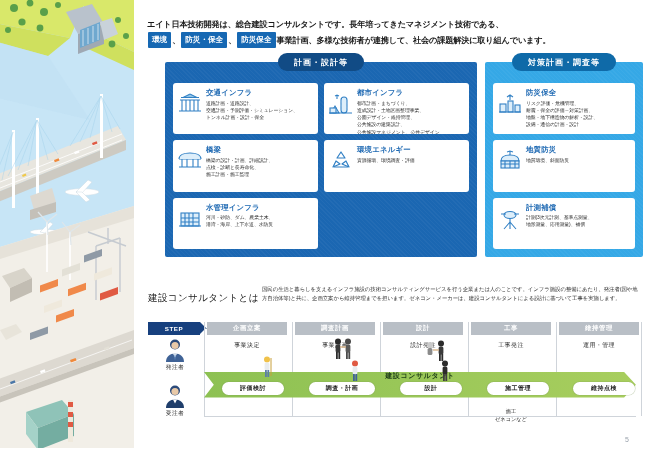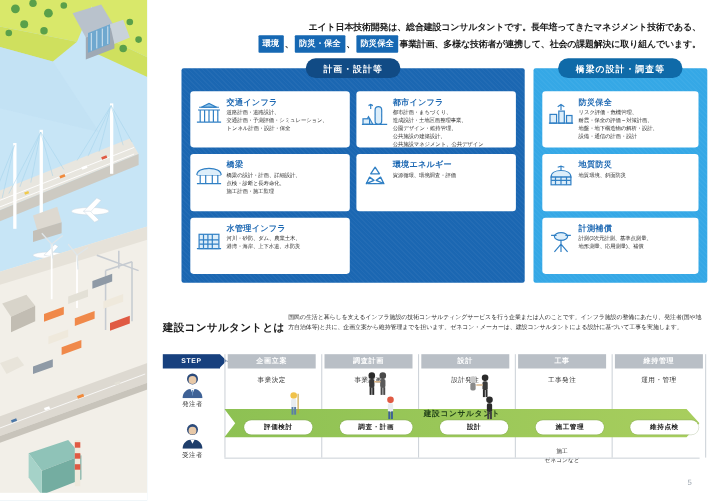--- a/index.html
+++ b/index.html
@@ -19,21 +19,21 @@
   }
   #illus svg{display:block;}
 
   
   #content{position:absolute;left:134px;top:0;right:0;bottom:0;background:#fff;}
 
   
   .intro{position:absolute;left:13px;top:18px;width:490px;}
   .intro .ln{
     font-size:8.2px;font-weight:bold;line-height:1.75;letter-spacing:-0.2px;
-    color:#1a1a1a;white-space:nowrap;text-align:right;
+    color:#1a1a1a;white-space:nowrap;
   }
   .tag{
     display:inline-block;background:#1668b3;color:#fff;
     padding:1px 4px;margin:0 1px;border-radius:1px;
     font-size:7.6px;font-weight:bold;letter-spacing:0px;
     vertical-align:1px;
   }
 
   
   .panels{position:absolute;left:31px;top:62px;width:478px;height:195px;}
@@ -72,21 +72,21 @@
   }
   .panel-right .card-title{color:#1b67b2;}
   .card-desc{
     font-size:4.9px;line-height:1.48;color:#2b2b2b;letter-spacing:-0.1px;
     white-space:pre-line;
   }
 
   
   .sec2-title{
     position:absolute;left:14px;top:292px;
-    font-size:9.6px;font-weight:bold;letter-spacing:0.3px;color:#1a1a1a;
+    font-size:9.6px;font-weight:normal;letter-spacing:0.3px;color:#1a1a1a;
   }
   .sec2-text{
     position:absolute;left:128px;top:285px;width:380px;
     font-size:5.4px;line-height:1.72;color:#2b2b2b;letter-spacing:-0.05px;
   }
 
   
   .flow{position:absolute;left:14px;top:320px;width:496px;height:110px;}
 
   .flow-step-badge{
@@ -429,21 +429,21 @@
               <div class="card-title">水管理インフラ</div>
               <div class="card-desc">河川・砂防、ダム、農業土木、
 港湾・海岸、上下水道、水防災</div>
             </div>
           </div>
 
         </div>
       </div>
 
       <div class="panel panel-right">
-        <div class="panel-title">橋梁の設計・調査等</div>
+        <div class="panel-title">対策計画・調査等</div>
         <div class="cards">
 
           <div class="card">
             <span class="card-icon">
               <svg viewBox="0 0 26 26">
                   <g fill="none" stroke="#2f7fc4" stroke-width="1.1">
                 <rect x="3" y="13" width="6" height="8" fill="#ddeefa"></rect>
                 <rect x="11" y="10" width="5" height="11" fill="#ddeefa"></rect>
                 <rect x="18" y="14" width="5" height="7" fill="#ddeefa"></rect>
                 <path d="M2 21h22"></path>

